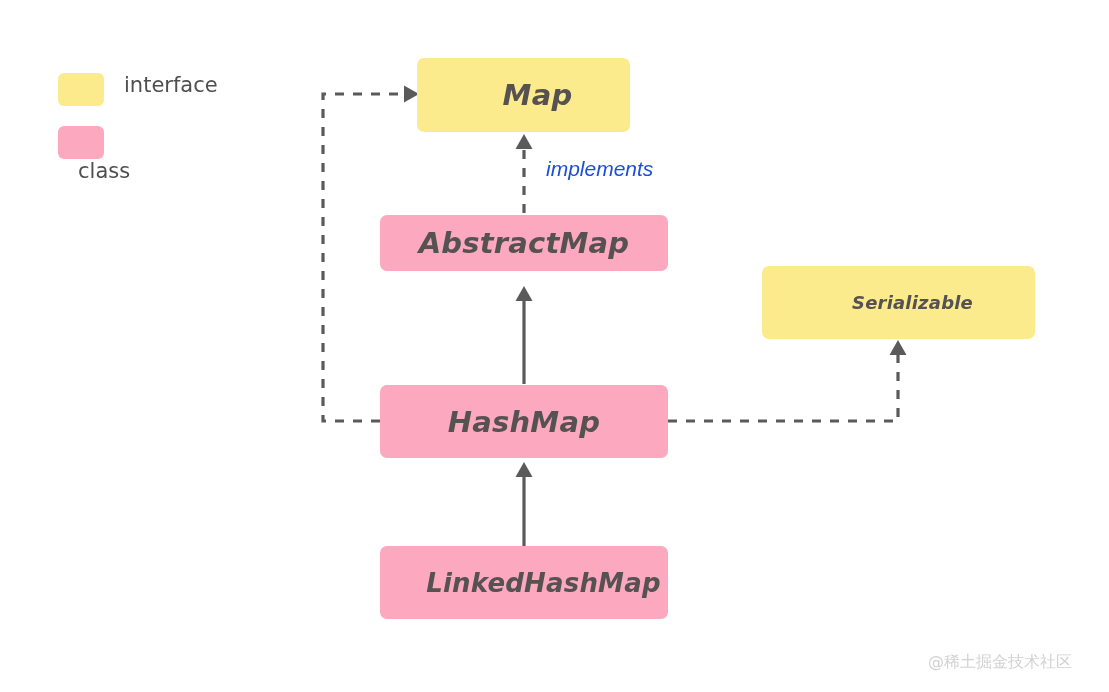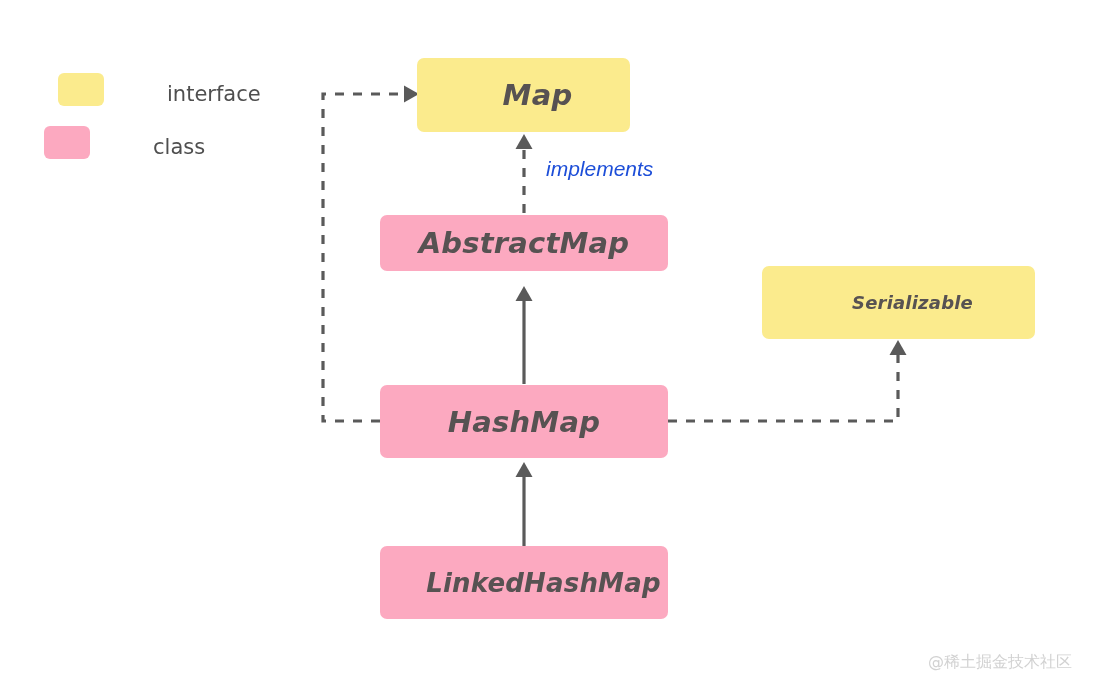--- a/index.html
+++ b/index.html
@@ -39,22 +39,21 @@
     color: #575252;
     letter-spacing: 0.2px;
     white-space: nowrap;
   }
   .node-interface { background: #fbeb8d; padding-left: 28px; }
   .node-class { background: #fca9c0; }
 
   .legend-row {
     position: absolute;
     display: flex;
-    align-items: flex-end;
-    gap: 43px;
+    align-items: flex-start;
   }
   .legend-swatch {
     width: 46px;
     height: 33px;
     border-radius: 6px;
     flex: 0 0 auto;
   }
   .legend-text {
     margin-left: 20px;
     font-size: 21px;
@@ -80,21 +79,21 @@
 </style>
 </head>
 <body>
 
 <div id="canvas">
 
   <div class="legend-row" style="left:58px; top:73px;">
     <span class="legend-swatch" style="background:#fbeb8d"></span>
     <span class="legend-text">interface</span>
   </div>
-  <div class="legend-row" style="left:44px; top:126px;">
+  <div class="legend-row" style="left:58px; top:126px;flex-direction:column;">
     <span class="legend-swatch" style="background:#fca9c0"></span>
     <span class="legend-text">class</span>
   </div>
 
   <svg class="edges" viewBox="0 0 1109 692">
     <defs>
       <marker id="arrowSolid" markerWidth="12" markerHeight="12" refX="5.2" refY="5" orient="auto" markerUnits="userSpaceOnUse">
         <path d="M0.6,0.6 L10,5 L0.6,9.4 Z" fill="#5a5a5a"></path>
       </marker>
       <marker id="arrowSolidUp" markerWidth="22" markerHeight="18" refX="10.5" refY="15" orient="auto-start-reverse" markerUnits="userSpaceOnUse">

